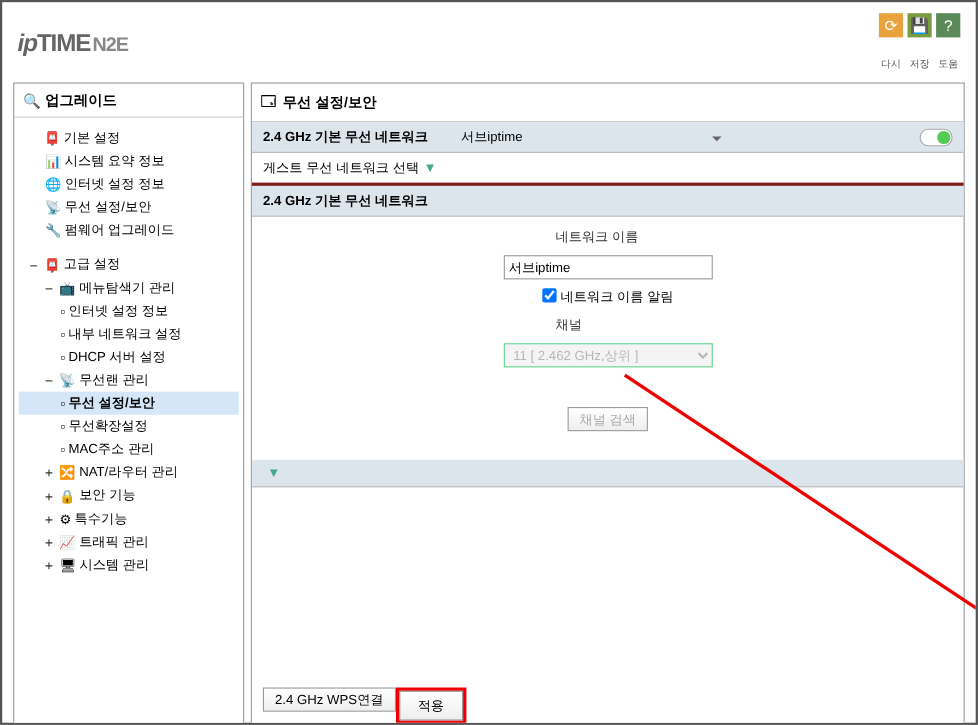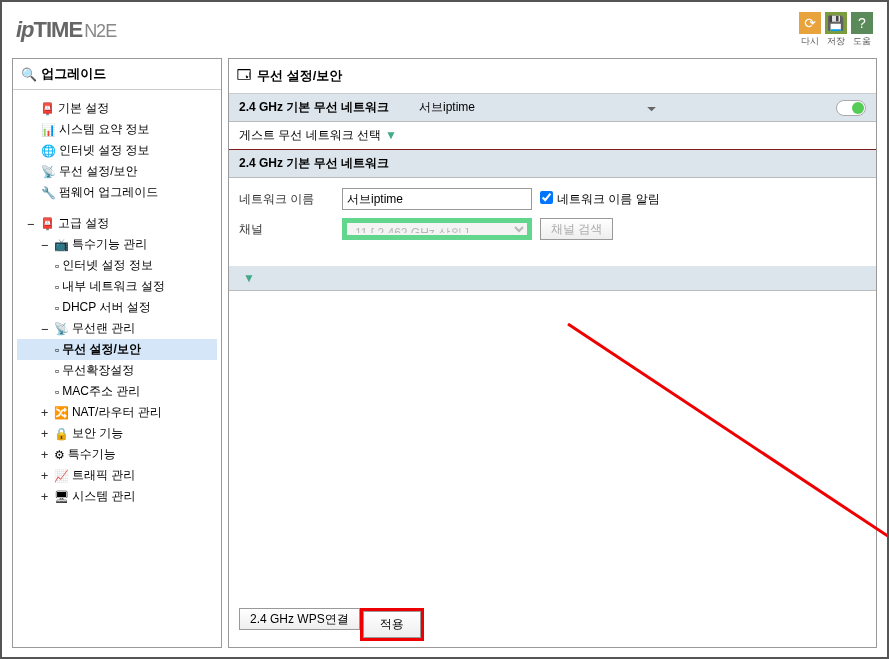--- a/index.html
+++ b/index.html
@@ -1,48 +1,48 @@
 <!DOCTYPE html>
 <html><head>
   <meta charset="utf-8">
   <style>
     * { box-sizing: border-box; margin: 0; padding: 0; font-family: "Malgun Gothic", Arial, sans-serif; }
     body { background: #fff; width: 889px; height: 659px; border: 2px solid #555; padding: 4px; position: relative; }
     .header { display: flex; justify-content: space-between; align-items: center; padding: 6px 10px 10px 10px; }
     .logo { font-size: 22px; font-weight: bold; color: #666; letter-spacing: -1px; }
     .logo .ip { font-style: italic; }
     .logo .time { font-weight: 900; }
-    .logo .model { font-size: 18px; font-weight: normal; color: #888; margin-left: 2px; }
+    .logo .model { font-size: 18px; font-weight: bold; color: #888; margin-left: 2px; }
     .header-icons { display: flex; gap: 4px; }
     .hicon { display: flex; flex-direction: column; align-items: center; cursor: pointer; }
     .hicon-box { width: 22px; height: 22px; display: flex; align-items: center; justify-content: center; font-size: 14px; color: #fff; }
-    .hicon-label { font-size: 9px; color: #555; margin-top: 1px; }
+    .hicon-label { font-size: 9px; color: #555; margin-top: 18px; }
     .content-wrap { display: flex; gap: 6px; height: 590px; padding: 0 6px; }
     .sidebar { width: 210px; border: 1px solid #999; background: #fff; }
     .sidebar-title { display: flex; align-items: center; gap: 4px; padding: 6px 8px; border-bottom: 1px solid #ccc; font-size: 13px; font-weight: bold; }
     .tree { padding: 8px 4px; font-size: 12px; }
     .tree-item { padding: 2px 0 2px 10px; display: flex; align-items: center; gap: 3px; cursor: pointer; }
     .tree-item.indent1 { padding-left: 24px; }
     .tree-item.indent2 { padding-left: 38px; }
     .tree-item.active { background: #d4e6f7; font-weight: bold; }
     .expander { width: 10px; color: #333; font-family: monospace; }
     .main { flex: 1; border: 1px solid #999; background: #fff; display: flex; flex-direction: column; position: relative; }
     .main-title { display: flex; align-items: center; gap: 6px; padding: 6px 8px; border-bottom: 1px solid #ccc; font-size: 13px; font-weight: bold; }
     .section-bar { background: #dce4ec; padding: 5px 10px; font-size: 12px; display: flex; align-items: flex-end; gap: 30px; border-bottom: 1px solid #bbb; }
     .section-bar.bold { font-weight: bold; }
-    .guest-bar { padding: 5px 10px; font-size: 12px; border-bottom: 1px solid #7f1d1d; }
+    .guest-bar { padding: 5px 10px; font-size: 12px; border-bottom: 3px solid #7f1d1d; }
     .dropdown-arrow { color: #4a8; margin-left: 4px; }
     .form-area { padding: 6px 0; }
-    .form-row { display: flex; align-items: center; padding: 4px 10px; font-size: 12px; gap: 8px; }
+    .form-row { display: flex; align-items: center; padding: 4px 10px; font-size: 12px; gap: 8px; flex-direction: column; }
     .form-label { width: 95px; color: #333; }
     .text-input { width: 190px; padding: 2px 4px; border: 1px solid #999; font-size: 12px; height: 22px; }
-    .select-input { width: 190px; padding: 2px 4px; border: 5px solid #22c55e; font-size: 12px; height: 22px; background: linear-gradient(#fff,#eee); text-decoration: underline; }
+    .select-input { width: 190px; padding: 2px 4px; border: 1px solid #22c55e; font-size: 12px; height: 22px; background: linear-gradient(#fff,#eee); }
     .select-input.disabled { color: #999; background: #f0f0f0; }
     .btn-small { padding: 2px 10px; border: 1px solid #999; background: linear-gradient(#fff,#eee); font-size: 12px; height: 22px; cursor: pointer; }
-    .btn-small.disabled { color: #aaa; }
+    .btn-small.disabled { color: #aaa; margin-top: 28px; }
     .checkbox-wrap { display: flex; align-items: flex-start; gap: 4px; font-size: 12px; }
     .highlight-red { border: 3px solid #e00; padding: 0 2px; }
     .password-input { width: 184px; padding: 2px 6px; border: 1px solid #2266cc; font-size: 12px; height: 22px; letter-spacing: 2px; }
     .toggle { width: 30px; height: 16px; background: #fff; border-radius: 8px; border: 1px solid #aaa; position: relative; margin-left: auto; }
     .toggle-dot { width: 12px; height: 12px; background: #5c5; border-radius: 50%; position: absolute; top: 1px; right: 1px; }
     .filter-icon { margin-left: auto; color: #666; margin-right: 8px; }
     .spacer-fill { flex: 1; }
     .bottom-bar { display: flex; justify-content: flex-start; padding: 6px 10px; }
     .apply-btn { padding: 4px 16px; border: 1px solid #999; background: linear-gradient(#fff,#eee); font-size: 12px; cursor: pointer; }
     .apply-highlight { border: 3px solid #e00; padding: 0; }
@@ -78,21 +78,21 @@
       <span>업그레이드</span>
     </div>
     <div class="tree">
       <div class="tree-item"><span class="expander"></span>📮 <span>기본 설정</span></div>
       <div class="tree-item indent1">📊 <span>시스템 요약 정보</span></div>
       <div class="tree-item indent1">🌐 <span>인터넷 설정 정보</span></div>
       <div class="tree-item indent1">📡 <span>무선 설정/보안</span></div>
       <div class="tree-item indent1">🔧 <span>펌웨어 업그레이드</span></div>
       <div style="height:10px"></div>
       <div class="tree-item"><span class="expander">−</span>📮 <span>고급 설정</span></div>
-      <div class="tree-item indent1"><span class="expander">−</span>📺 <span>특수기능 관리</span></div>
+      <div class="tree-item indent1"><span class="expander">−</span>📺 <span>메뉴탐색기 관리</span></div>
       <div class="tree-item indent2">▫ <span>인터넷 설정 정보</span></div>
       <div class="tree-item indent2">▫ <span>내부 네트워크 설정</span></div>
       <div class="tree-item indent2">▫ <span>DHCP 서버 설정</span></div>
       <div class="tree-item indent1"><span class="expander">−</span>📡 <span>무선랜 관리</span></div>
       <div class="tree-item indent2 active">▫ <span>무선 설정/보안</span></div>
       <div class="tree-item indent2">▫ <span>무선확장설정</span></div>
       <div class="tree-item indent2">▫ <span>MAC주소 관리</span></div>
       <div class="tree-item indent1"><span class="expander">+</span>🔀 <span>NAT/라우터 관리</span></div>
       <div class="tree-item indent1"><span class="expander">+</span>🔒 <span>보안 기능</span></div>
       <div class="tree-item indent1"><span class="expander">+</span>⚙ <span>특수기능</span></div>

